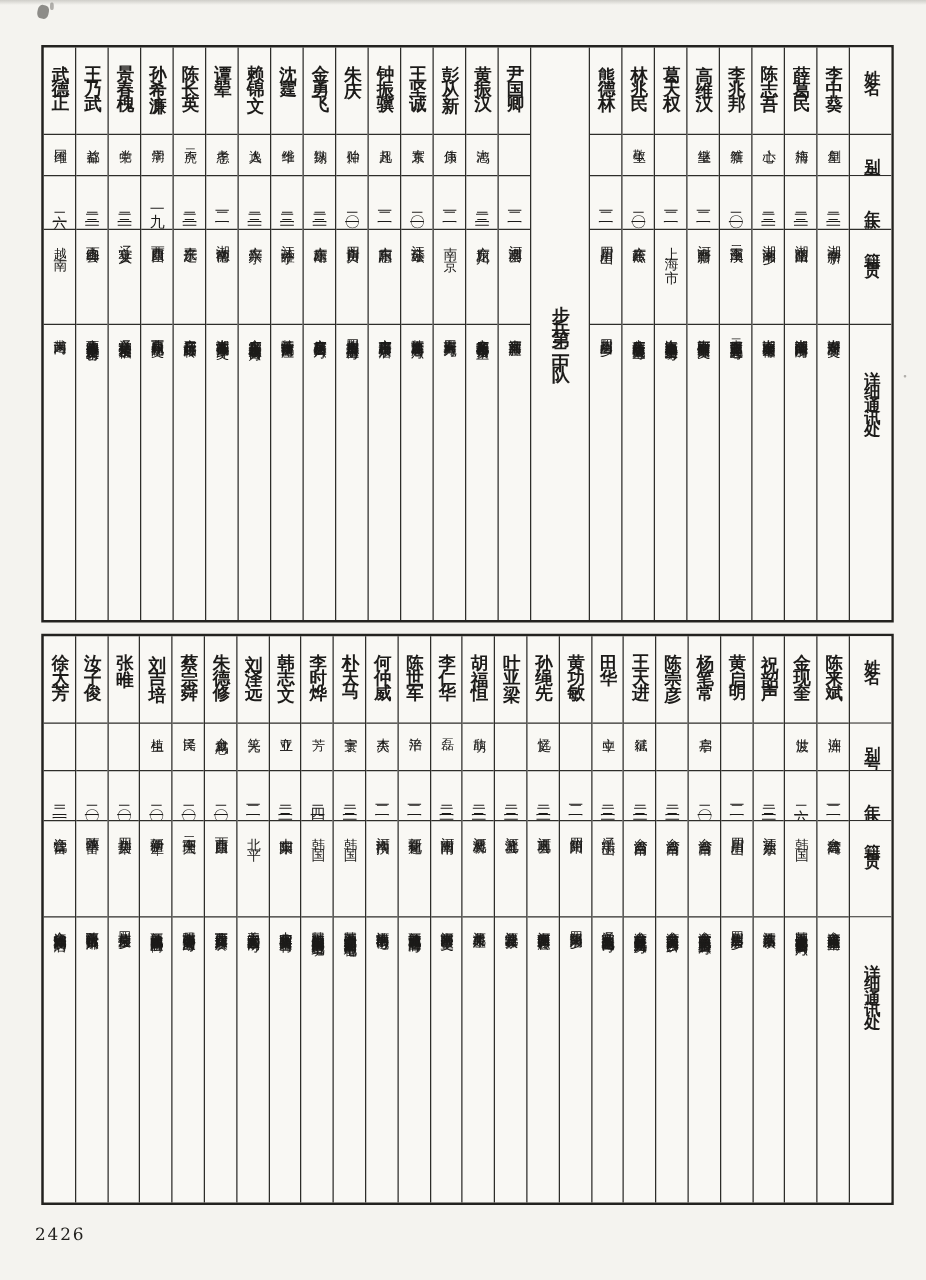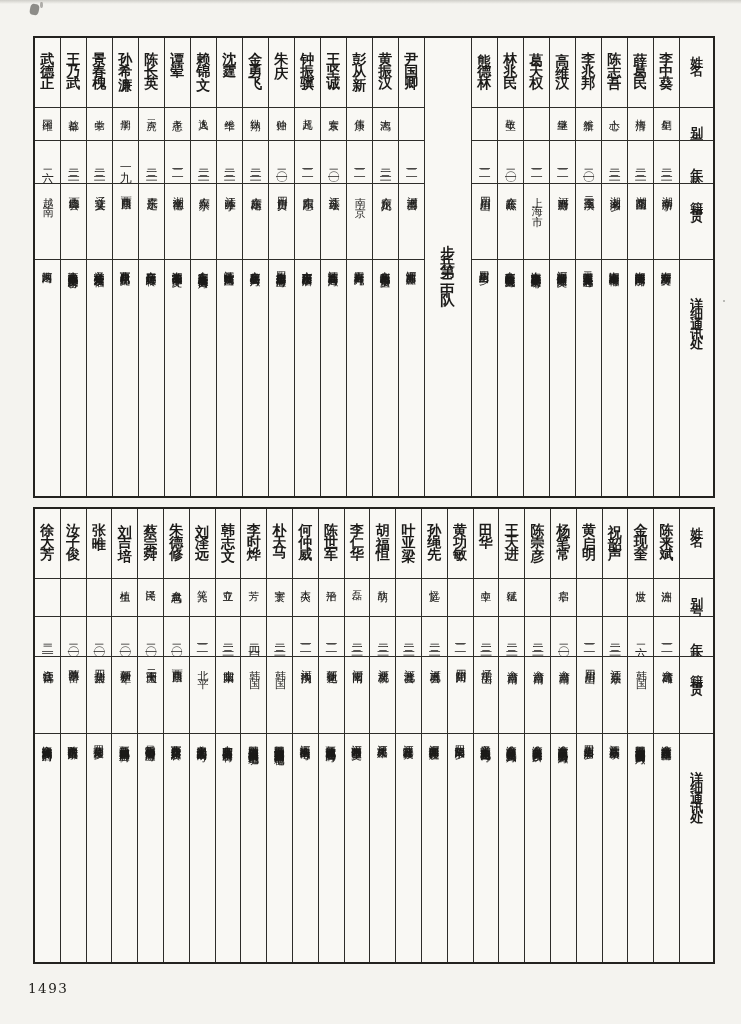--- a/index.html
+++ b/index.html
@@ -940,14 +940,14 @@
         </div>
         <div class="cell r3">
           <span class="vtext f-origin">合江富锦</span>
         </div>
         <div class="cell r4">
           <span class="vtext f-address">合江省富锦城内和发同药店</span>
         </div>
       </div>
     </div>
 
-  <div class="page-number">1493</div>
+  <div class="page-number">2426</div>
 </div>
 
 </body></html>

